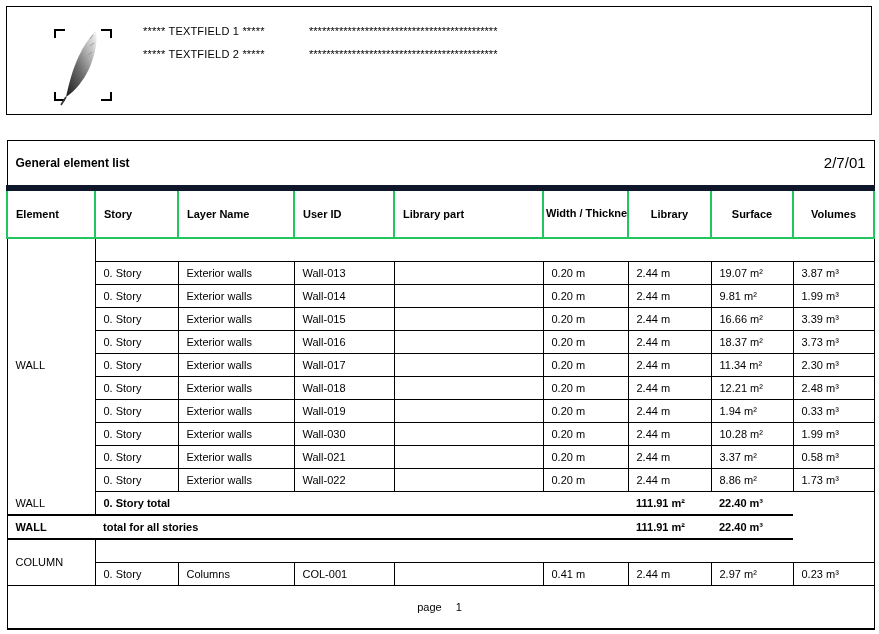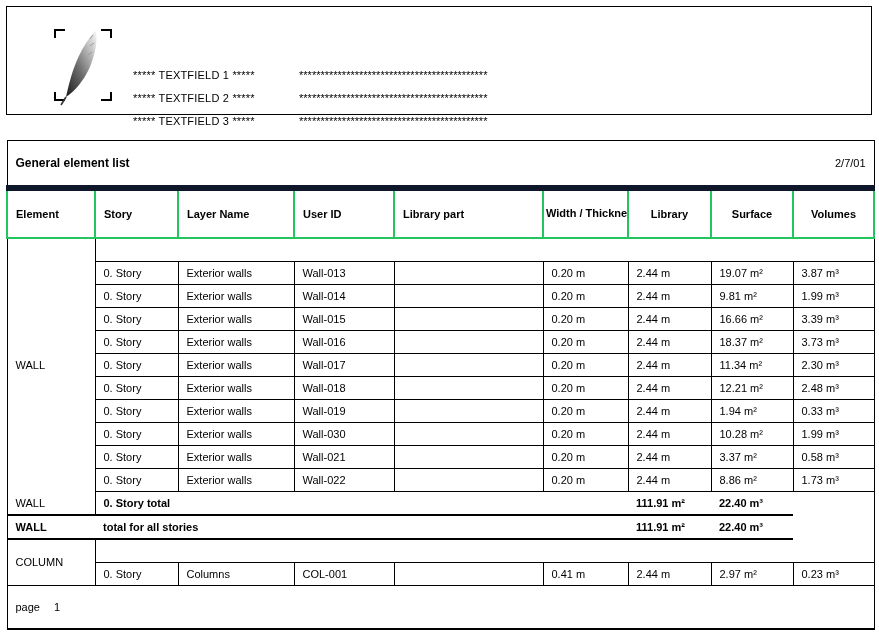--- a/index.html
+++ b/index.html
@@ -37,23 +37,22 @@
   }
   .corner { position: absolute; width: 11px; height: 9px; }
   .corner.tl { left: 0; top: 0; border-left: 2px solid #000; border-top: 2px solid #000; }
   .corner.tr { right: 0; top: 0; border-right: 2px solid #000; border-top: 2px solid #000; }
   .corner.bl { left: 0; bottom: 0; border-left: 2px solid #000; border-bottom: 2px solid #000; }
   .corner.br { right: 0; bottom: 0; border-right: 2px solid #000; border-bottom: 2px solid #000; }
   .feather-svg { position: absolute; left: 10px; top: 2px; }
 
   .fields {
     position: absolute;
-    left: 126px; top: 13px;
+    left: 136px; top: 13px;
     width: 700px;
-    margin-top: 44px;
   }
   .field-row { height: 23px; line-height: 23px; font-size: 11px; white-space: nowrap; }
   .field-label { display: inline-block; width: 163px; letter-spacing: 0.2px; }
   .field-value { display: inline-block; letter-spacing: 0; }
 
   
   table.report {
     position: absolute;
     left: 6px; top: 140px;
     width: 867px;
@@ -69,21 +68,21 @@
     overflow: hidden;
     white-space: nowrap;
     vertical-align: middle;
     font-weight: normal;
   }
 
   tr.title-row { height: 47px; }
   tr.title-row td { border-bottom: 6px solid #0f172a; }
   .title-flex { display: flex; justify-content: space-between; align-items: center; }
   .report-title { font-weight: bold; font-size: 12px; }
-  .report-date { font-size: 11px; }
+  .report-date { font-size: 15px; }
 
   tr.header-row { height: 50px; }
   tr.header-row th {
     border: 2px solid #22c55e;
     font-weight: bold;
     text-align: left;
   }
   tr.header-row th.th-c { text-align: center; padding: 0 2px; }
   th.th-width { white-space: pre-line; line-height: 15px; }
 
@@ -111,21 +110,21 @@
 
   td.el-group-col { border-bottom: 1px solid #000; }
 
   tr.col-data-row { height: 23px; }
   tr.col-data-row td {
     border-left: 1px solid #000;
     border-bottom: 1px solid #000;
   }
 
   tr.footer-row { height: 43px; }
-  tr.footer-row td { text-align: left; padding-right: 10px; }
+  tr.footer-row td { text-align: center; padding-right: 10px; }
   .page-label { margin-right: 14px; }
 </style>
 </head>
 <body>
 
 <div class="page">
 
   <div class="letterhead">
     <div class="logo">
       <div class="logo-frame">
@@ -150,24 +149,20 @@
     </div>
     <div class="fields">
       <div class="field-row">
         <span class="field-label">***** TEXTFIELD 1 *****</span>
         <span class="field-value">********************************************</span>
       </div>
       <div class="field-row">
         <span class="field-label">***** TEXTFIELD 2 *****</span>
         <span class="field-value">********************************************</span>
       </div>
-      <div class="field-row">
-        <span class="field-label">***** TEXTFIELD 3 *****</span>
-        <span class="field-value">********************************************</span>
-      </div>
     </div>
   </div>
 
   <table class="report">
     <colgroup>
       <col style="width:88px">
         <col style="width:83px">
         <col style="width:116px">
       <col style="width:100px">
         <col style="width:149px">

